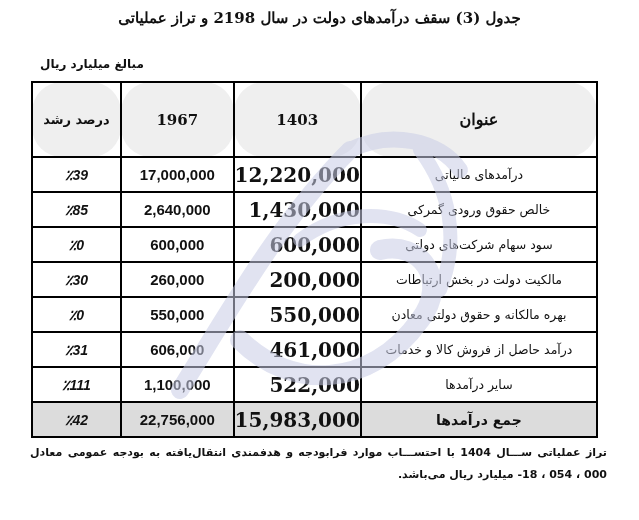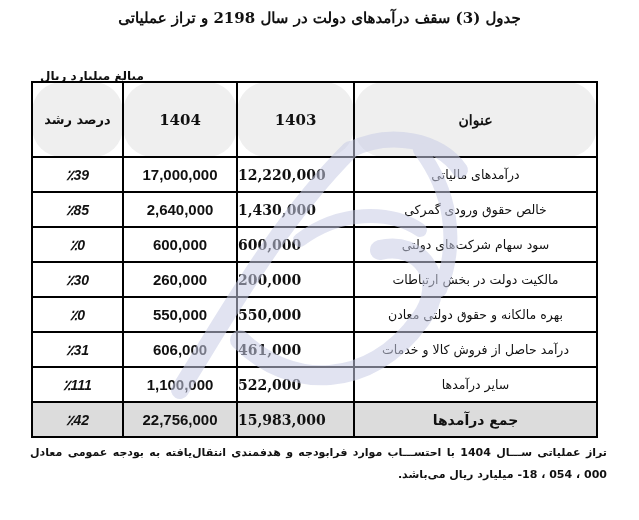--- a/index.html
+++ b/index.html
@@ -1,44 +1,44 @@
 <!DOCTYPE html>
 <html><head>
 <meta charset="utf-8">
 <style>
   html, body { margin:0; padding:0; background:#ffffff; }
   body { width:639px; height:520px; position:relative; overflow:hidden; font-family:"DejaVu Sans", sans-serif; color:#111; }
   .title { position:absolute; top:9px; left:0; width:639px; text-align:center; direction:rtl; font-family:"DejaVu Serif", serif; font-weight:bold; font-size:15px; }
-  .unit { position:absolute; top:57px; left:40px; direction:rtl; font-family:"DejaVu Sans", sans-serif; font-weight:bold; font-size:12px;margin-top:12px; }
+  .unit { position:absolute; top:57px; left:40px; direction:rtl; font-family:"DejaVu Sans", sans-serif; font-weight:bold; font-size:12px; }
   .watermark { position:absolute; left:120px; top:90px; width:440px; height:330px; pointer-events:none; z-index:2; }
   table.main { position:absolute; top:81px; left:31px; width:567px; border-collapse:collapse; direction:rtl; z-index:1; }
   table.main td, table.main th { border:2.5px solid #000; padding:0; height:33px; }
   table.main th { height:73px; background:#efefef; font-family:"DejaVu Serif", serif; font-weight:bold; font-size:15px; text-align:center;border-radius:30px; }
-  table.main th.head-title { font-family:Liberation Sans, sans-serif; font-size:14px; }
+  table.main th.head-title { font-family:Liberation Serif, serif; font-size:16px; }
   table.main th.head-pct { font-family:"DejaVu Sans", sans-serif; font-size:13px; }
   td.c-title { width:241px; text-align:center; padding-right:6px; font-family:"DejaVu Sans", sans-serif; font-size:12.5px; }
-  td.c-1403 { width:115px; text-align:left; font-family:"DejaVu Serif", serif; font-weight:bold; font-size:14px; }
+  td.c-1403 { width:115px; text-align:right; font-family:"DejaVu Serif", serif; font-weight:bold; font-size:20px; }
   td.c-1404 { width:112px; text-align:center; font-family:"Liberation Sans", sans-serif; font-weight:bold; font-size:15px; }
   td.c-pct { width:89px; text-align:center; font-family:"Liberation Sans", sans-serif; font-weight:bold; font-size:14px; direction:ltr;font-style:italic; }
   tr.total td { background:#dcdcdc; }
   tr.total td.c-title { font-weight:bold; font-size:14px;margin-top:42px; }
   .note { position:absolute; top:442px; left:30px; width:577px; direction:rtl; text-align:justify; font-family:"DejaVu Sans", sans-serif; font-weight:bold; font-size:11px; line-height:22px; }
 </style>
 </head>
 <body>
 
 <div class="title">جدول (3) سقف درآمدهای دولت در سال 2198 و تراز عملیاتی</div>
 <div class="unit">مبالغ میلیارد ریال</div>
 
 <table class="main">
   <thead>
     <tr>
       <th class="head-title">عنوان</th>
       <th>1403</th>
-      <th>1404</th>
+      <th>1967</th>
       <th class="head-pct">درصد رشد</th>
     </tr>
   </thead>
   <tbody>
     <tr>
       <td class="c-title">درآمدهای مالیاتی</td>
       <td class="c-1403">12,220,000</td>
       <td class="c-1404">17,000,000</td>
       <td class="c-pct">٪39</td>
     </tr>

